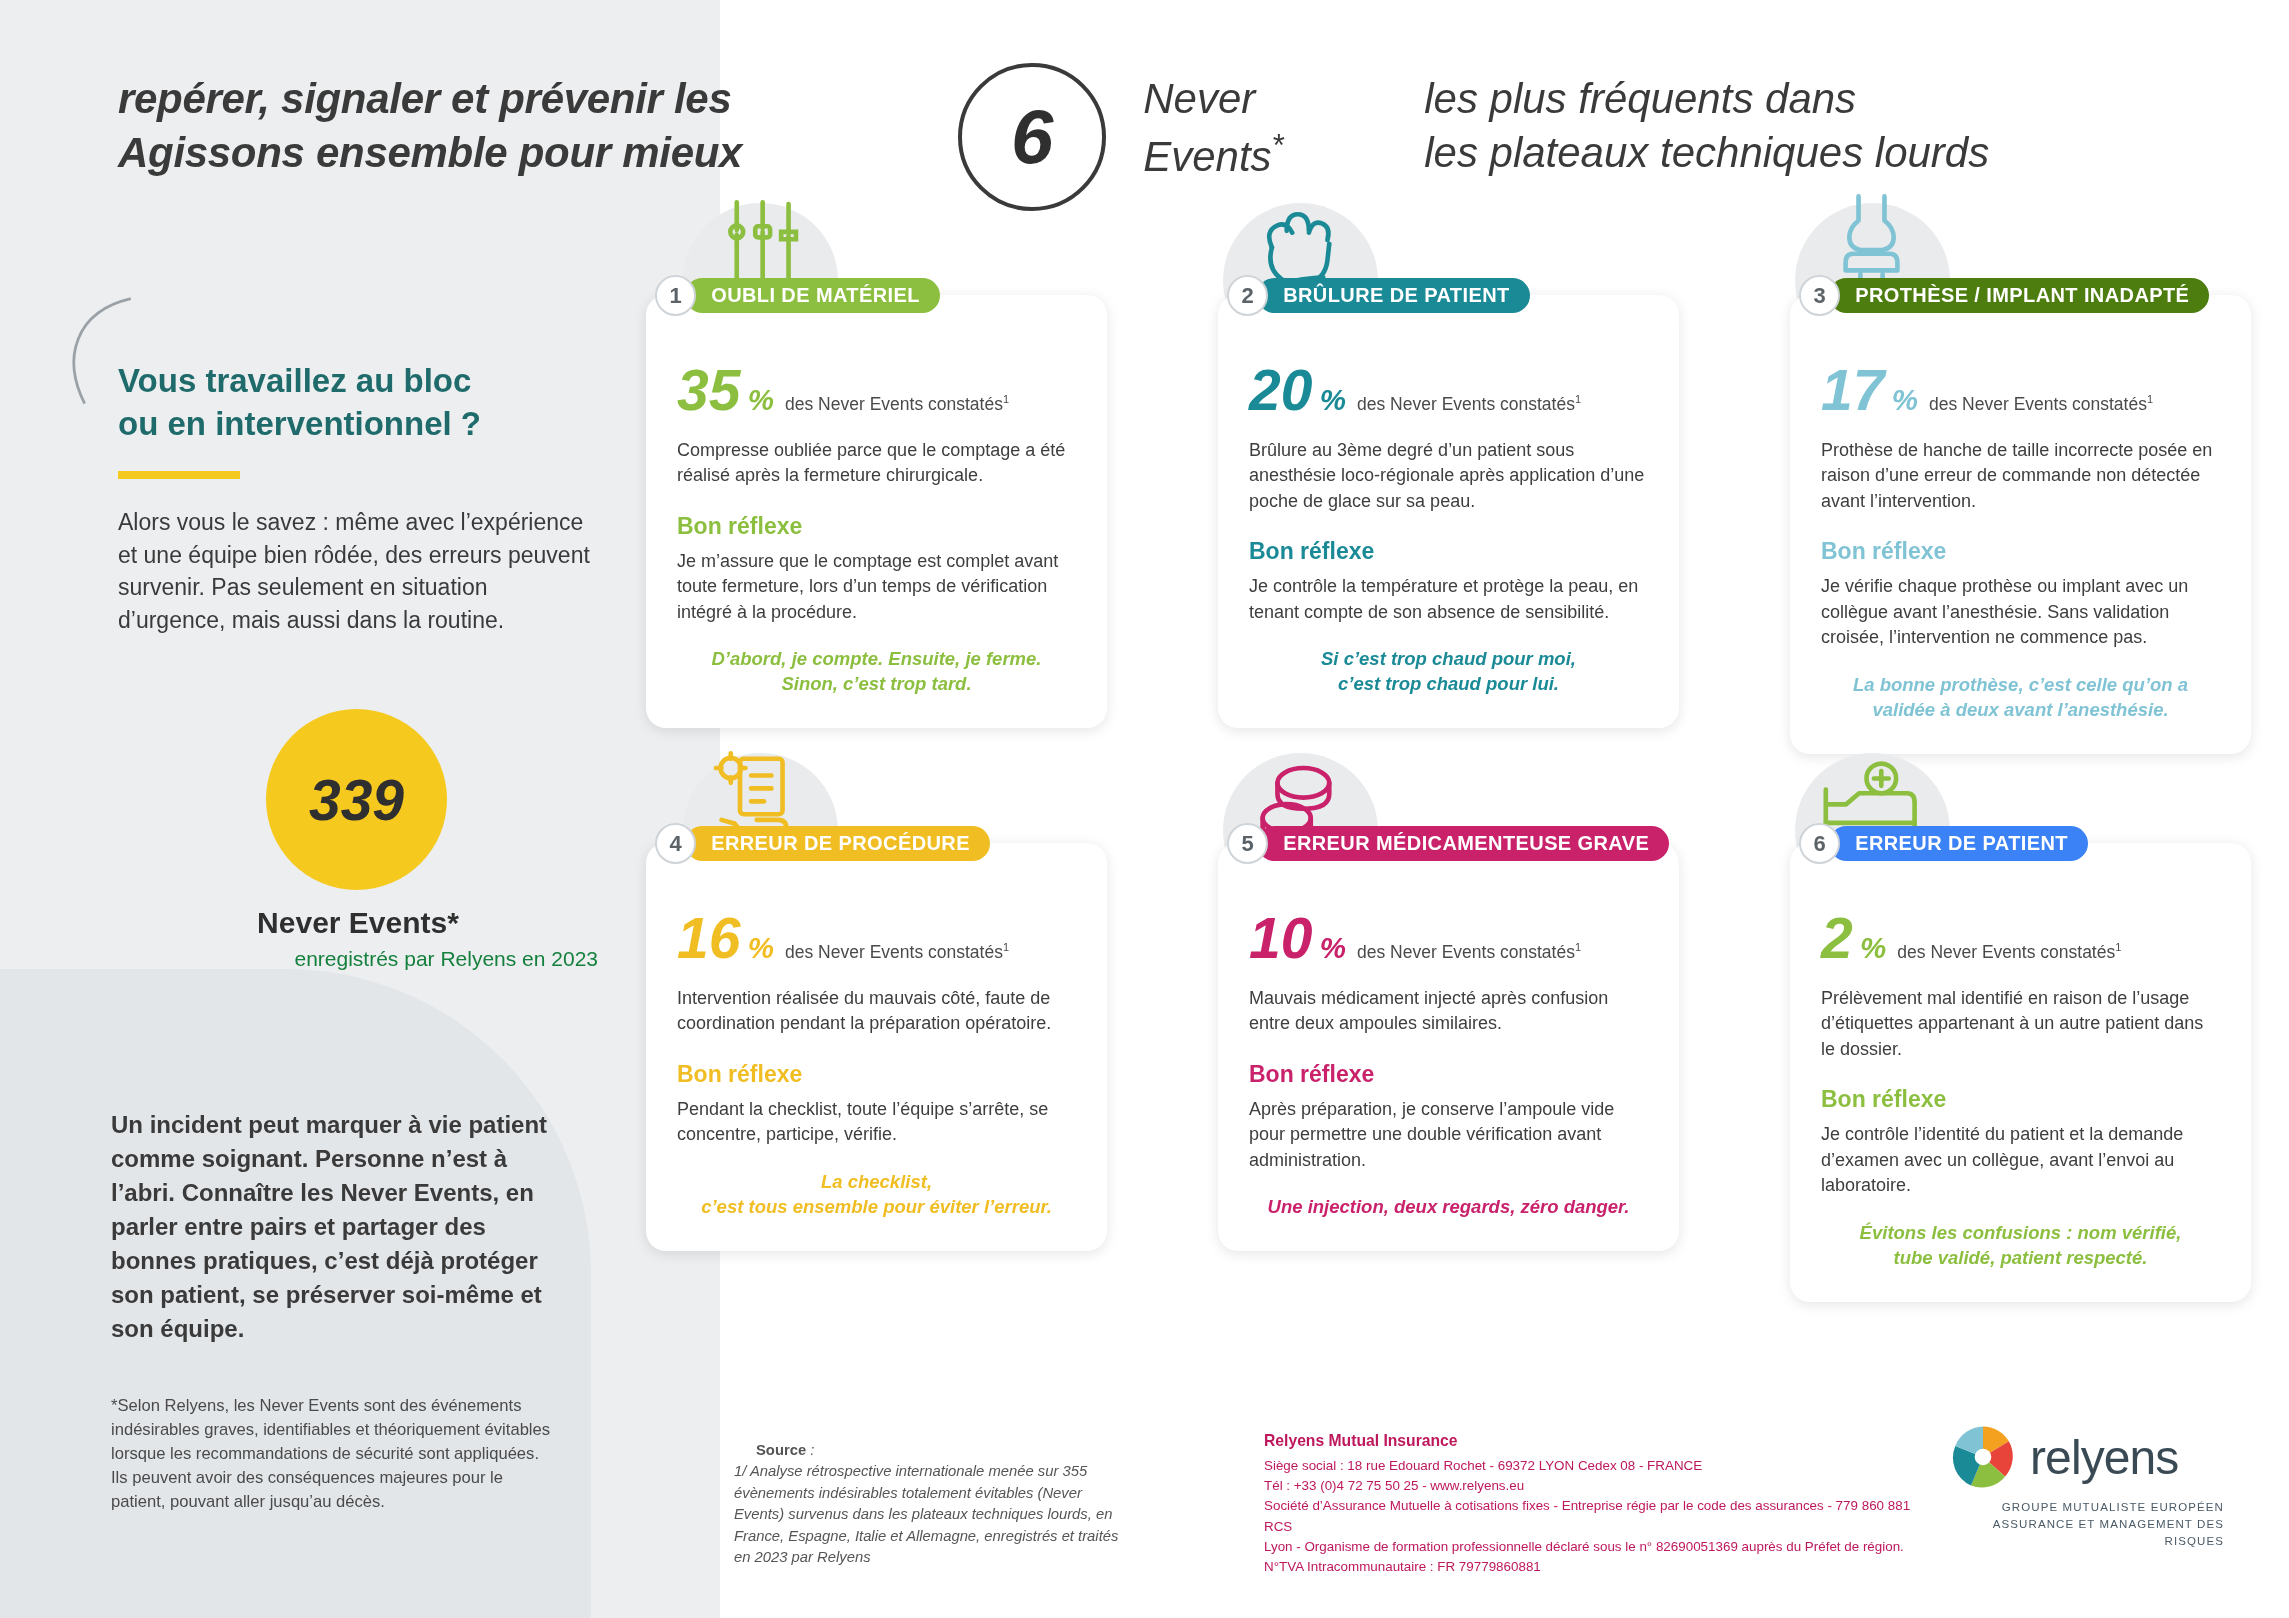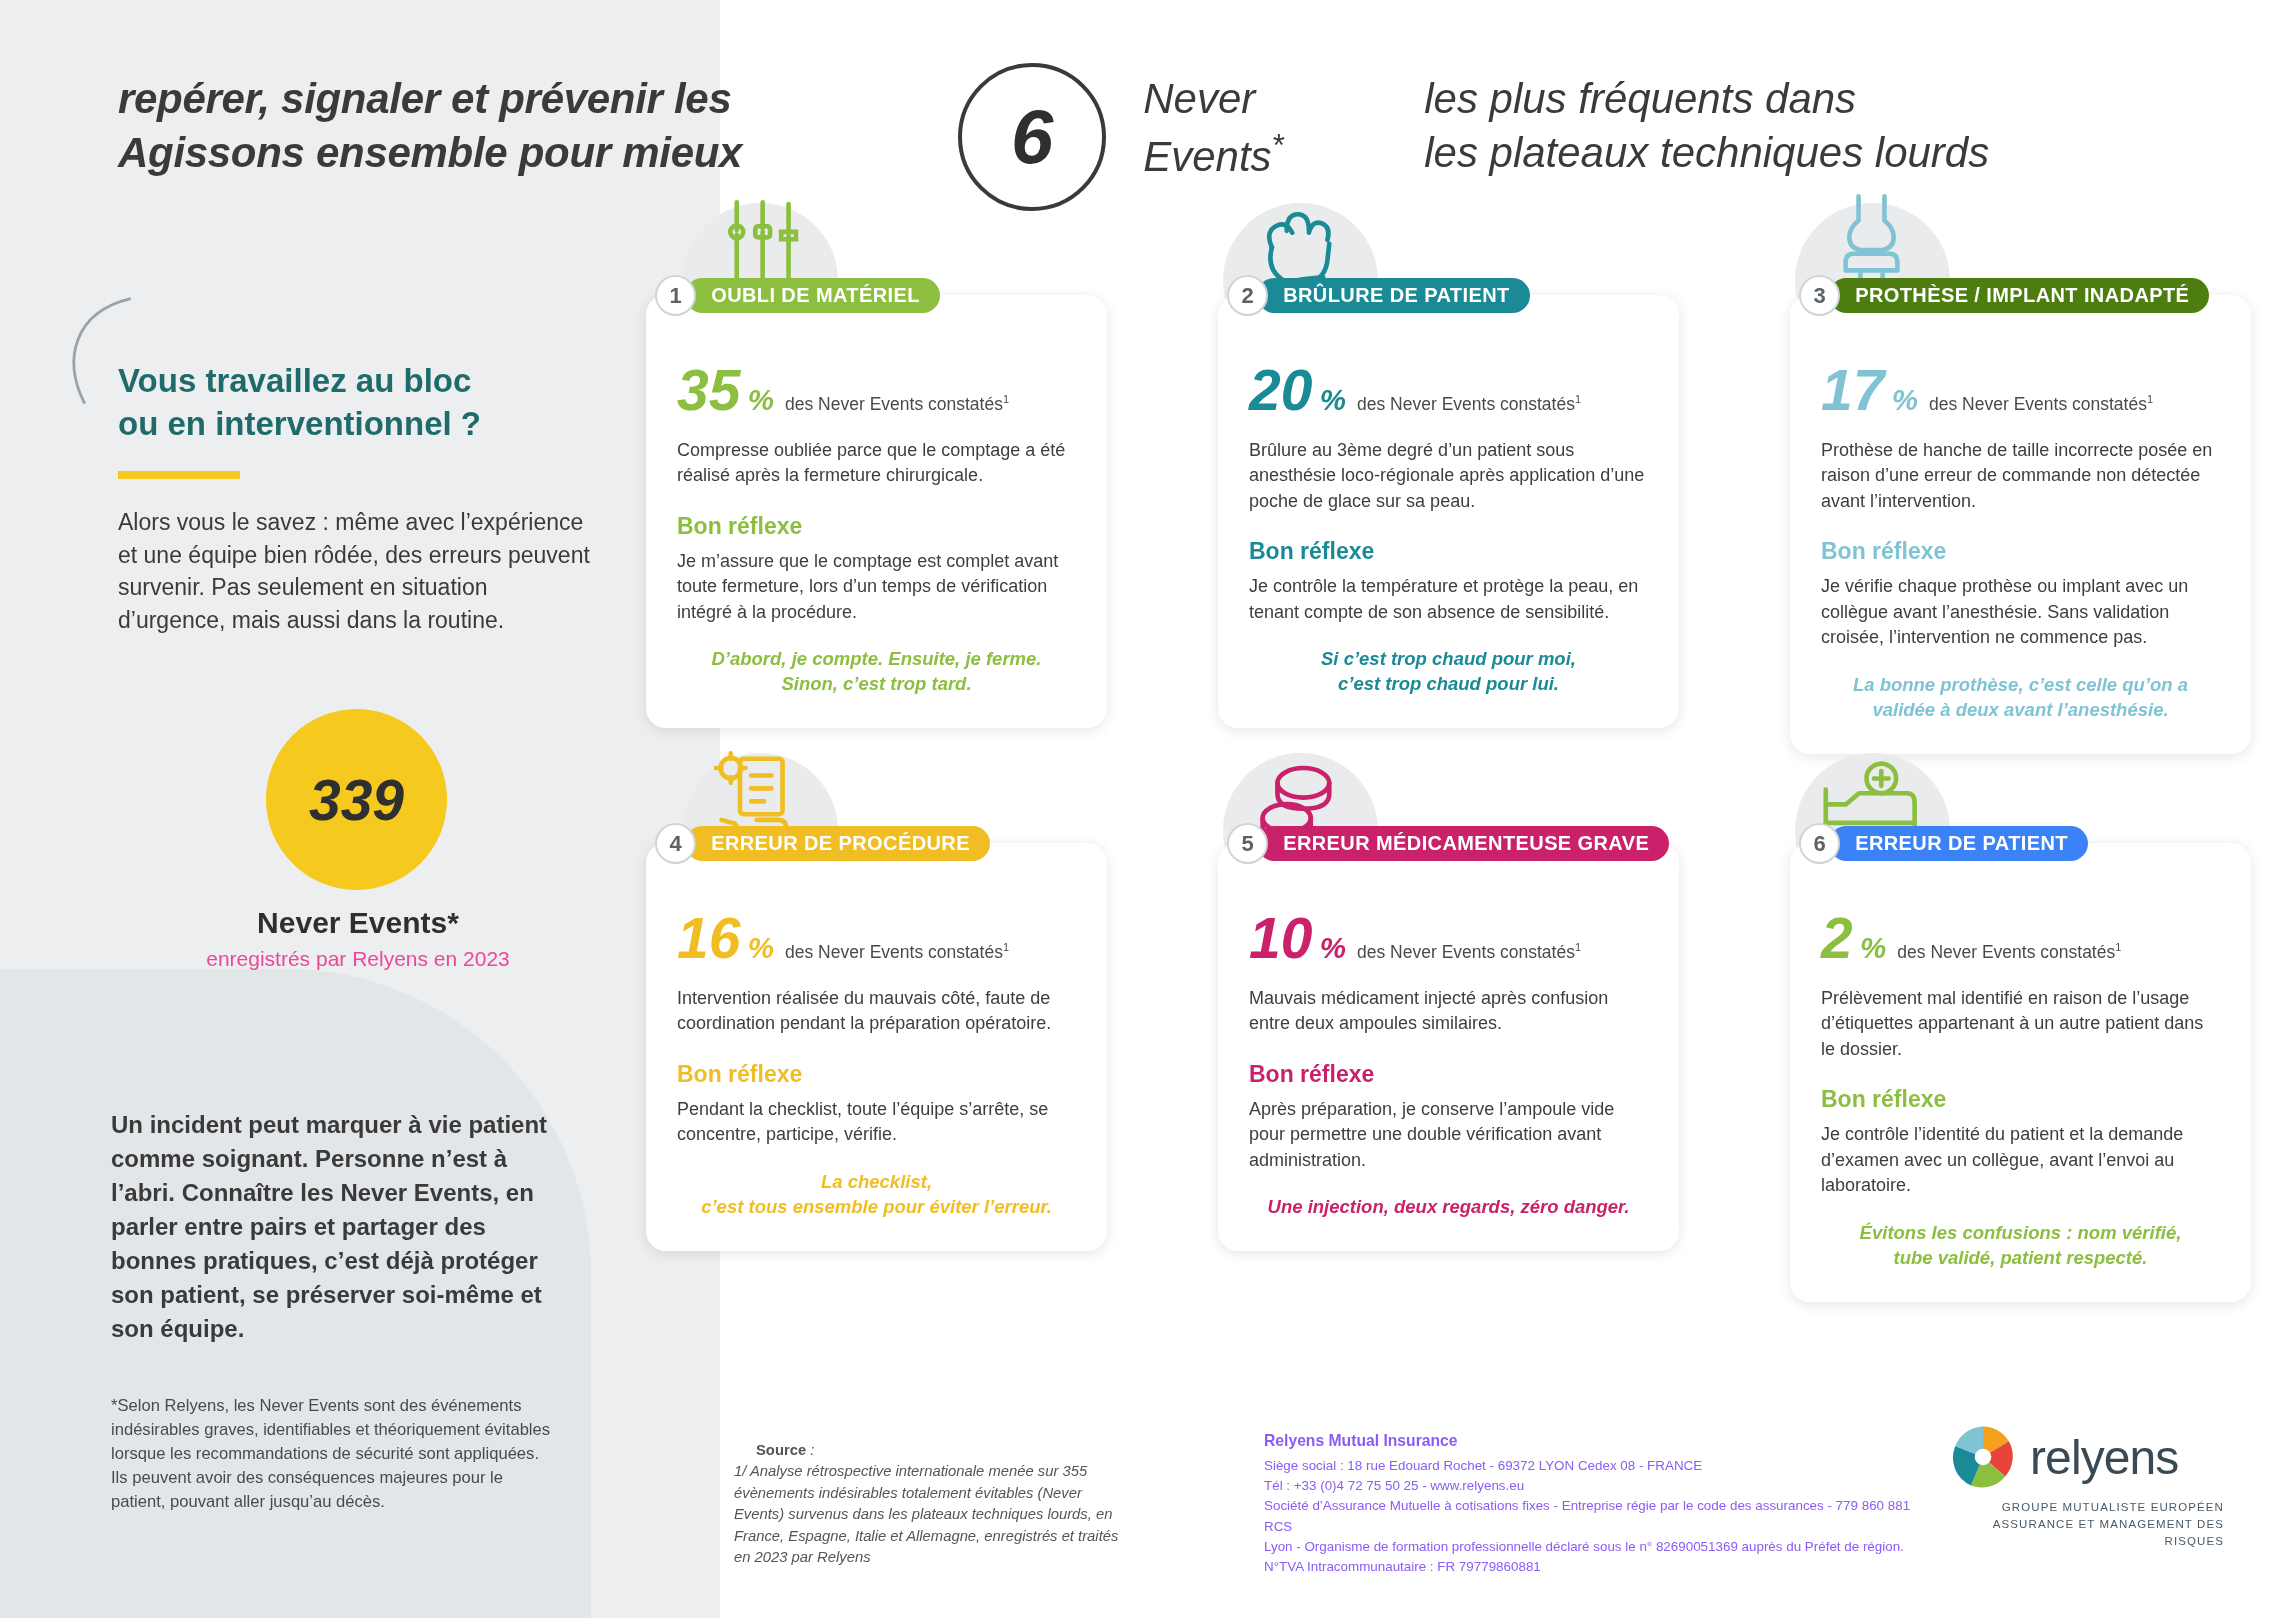--- a/index.html
+++ b/index.html
@@ -117,23 +117,23 @@
     width: 480px;
     text-align: center;
     font-size: 30px;
     font-weight: bold;
     color: #2f2f2f;
   }
   .ne-sublabel {
     position: absolute;
     left: 118px; top: 947px;
     width: 480px;
-    text-align: center;
+    text-align: right;
     font-size: 21px;
-    color: #ec4899;
+    color: #15803d;
   }
   .left-block2 {
     position: absolute;
     left: 111px; top: 1108px;
     width: 461px;
     font-size: 24px;
     font-weight: bold;
     line-height: 1.42;
     color: #3a3a3a;
   }
@@ -279,21 +279,21 @@
     color: #555555;
     font-style: italic;
   }
   .source b { font-style: normal; margin-left: 22px; }
   .legal {
     position: absolute;
     left: 1264px; top: 1429px;
     width: 665px;
     font-size: 13.4px;
     line-height: 1.5;
-    color: #8b5cf6;
+    color: #be185d;
   }
   .legal .legal-title { font-weight: bold; font-size: 15.7px; margin-bottom: 3.7px; }
   .logo-wrap {
     position: absolute;
     left: 1947px; top: 1421px;
     width: 277px;
   }
   .logo-row { display: flex; align-items: center; }
   .logo-text {
     font-size: 48px;

